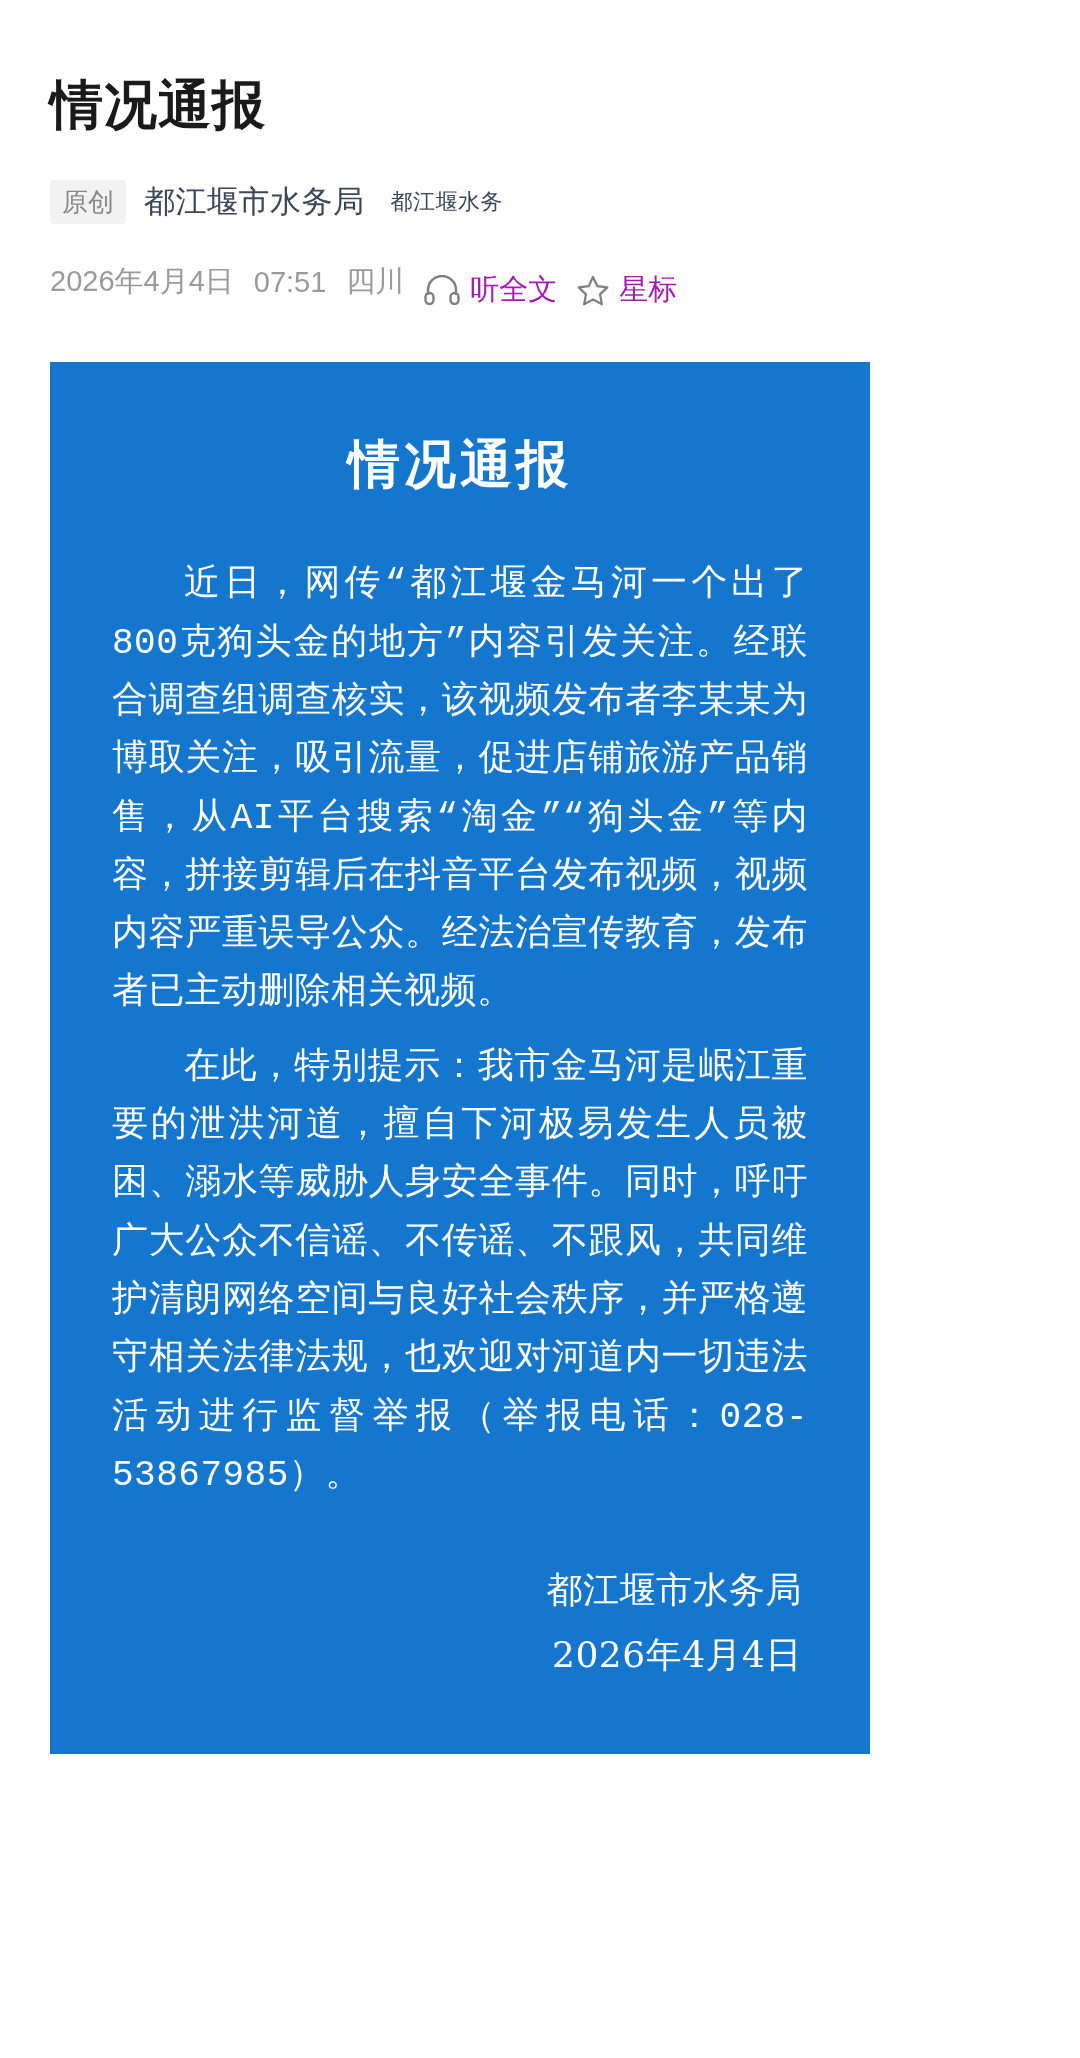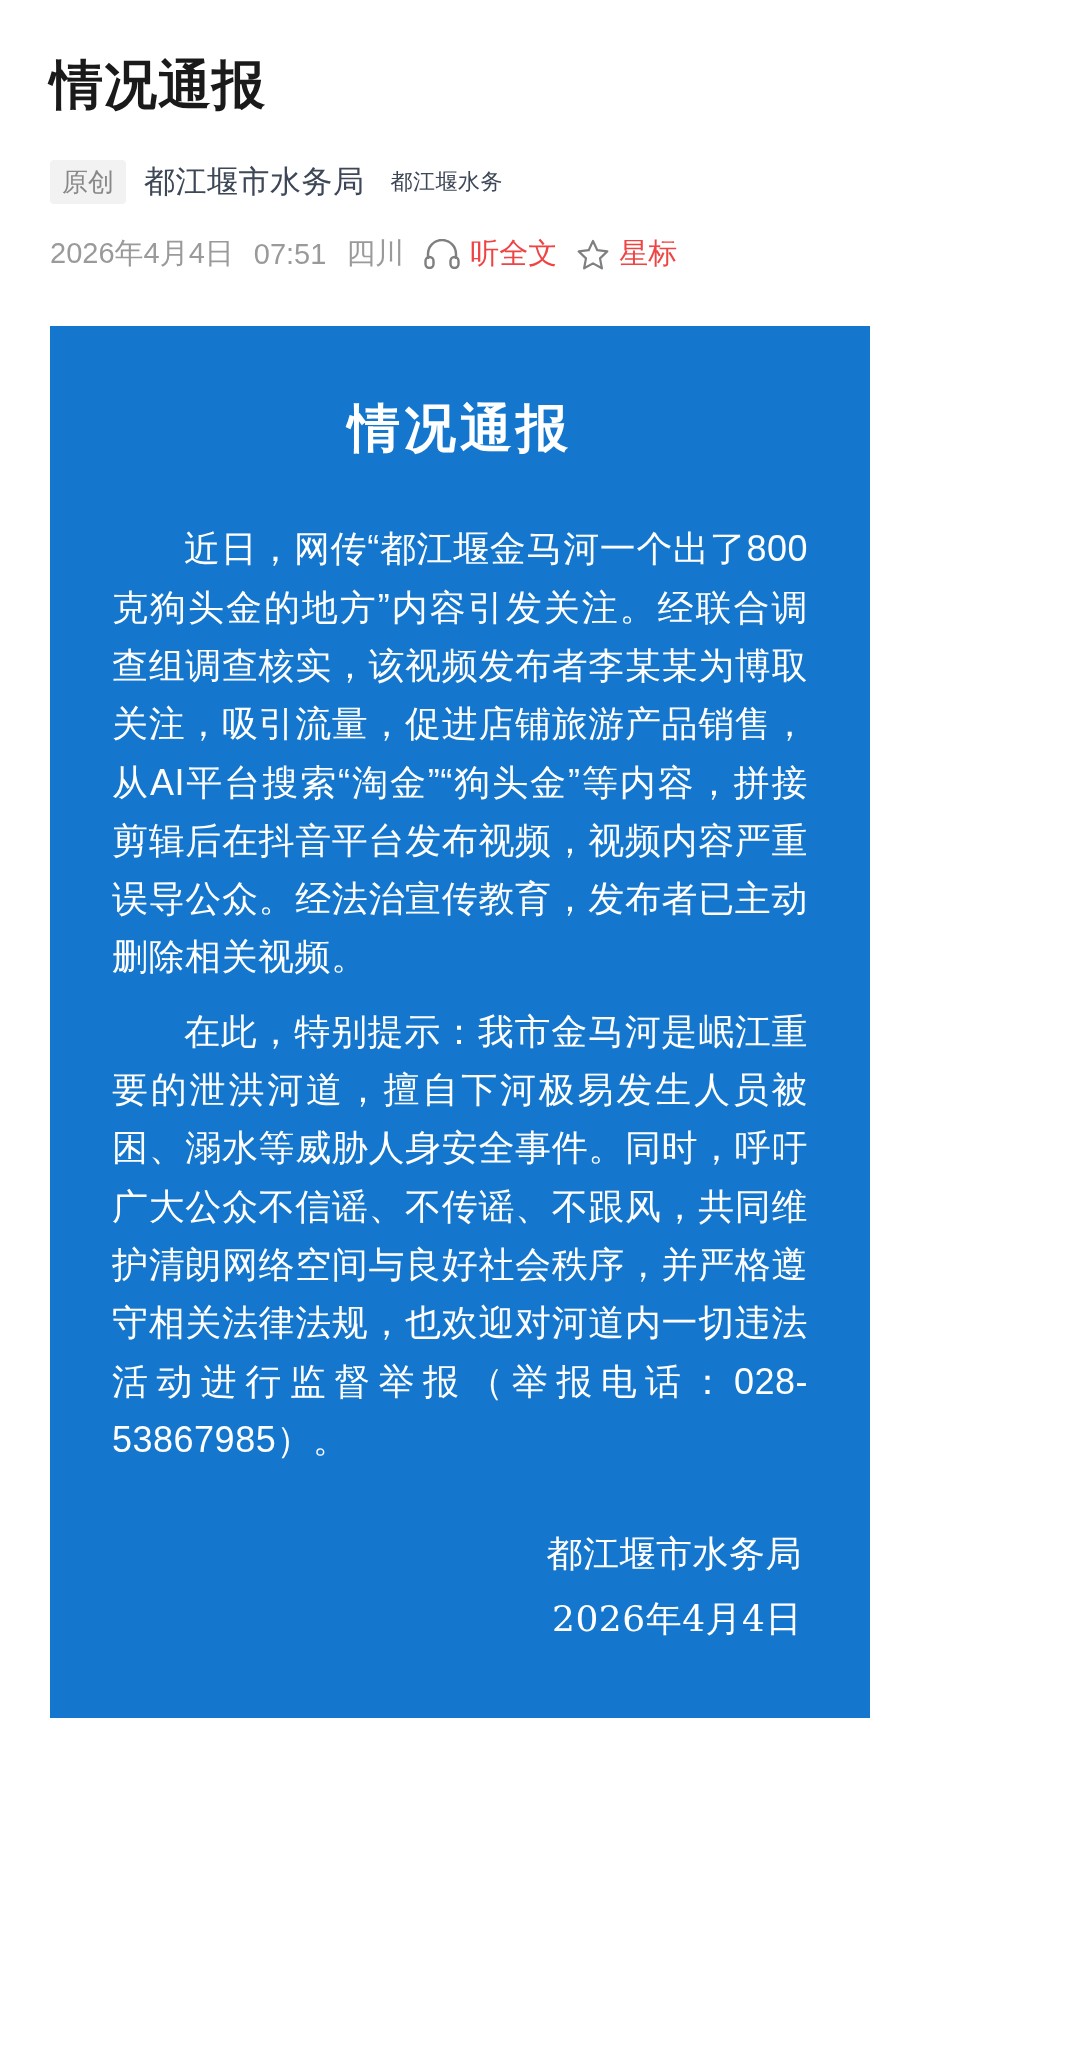--- a/index.html
+++ b/index.html
@@ -10,21 +10,21 @@
   body {
     width: 1080px;
     min-height: 2058px;
     font-family: "Liberation Sans", sans-serif;
     -webkit-font-smoothing: antialiased;
   }
   .page {
     width: 920px;
     min-height: 2058px;
     box-sizing: border-box;
-    padding: 52px 50px 0 50px;
+    padding: 72px 50px 0 50px;
     background: #ffffff;
   }
   .article-title {
     font-size: 53px;
     line-height: 1.25;
     font-weight: bold;
     color: #1a1a1a;
     letter-spacing: 1px;
     margin: 0 0 42px 0;
   }
@@ -65,22 +65,23 @@
     margin-bottom: 52px;
     flex-wrap: wrap;
   }
   .meta-item {
     white-space: nowrap;
   }
   .meta-action {
     display: inline-flex;
     align-items: center;
     gap: 10px;
-    color: #ef4444;
+    color: #a21caf;
     white-space: nowrap;
+    margin-top: 16px;
   }
   .icon-headphone svg, .icon-star svg {
     display: block;
   }
   .notice-card {
     background: #1477cd;
     width: 100%;
     box-sizing: border-box;
     padding: 56px 62px 64px 62px;
     color: #ffffff;
@@ -88,21 +89,21 @@
   .notice-title {
     text-align: center;
     font-family: "DejaVu Serif", "Liberation Serif", serif;
     font-weight: bold;
     font-size: 52px;
     letter-spacing: 4px;
     margin: 12px 0 56px 0;
     color: #ffffff;
   }
   .notice-body p {
-    font-family: Liberation Sans, sans-serif;
+    font-family: Liberation Mono, monospace;
     font-size: 36px;
     line-height: 1.62;
     letter-spacing: 0.5px;
     text-align: justify;
     text-indent: 2em;
     margin: 0 0 16px 0;
     color: #ffffff;
   }
   .sign-block {
     margin-top: 56px;

